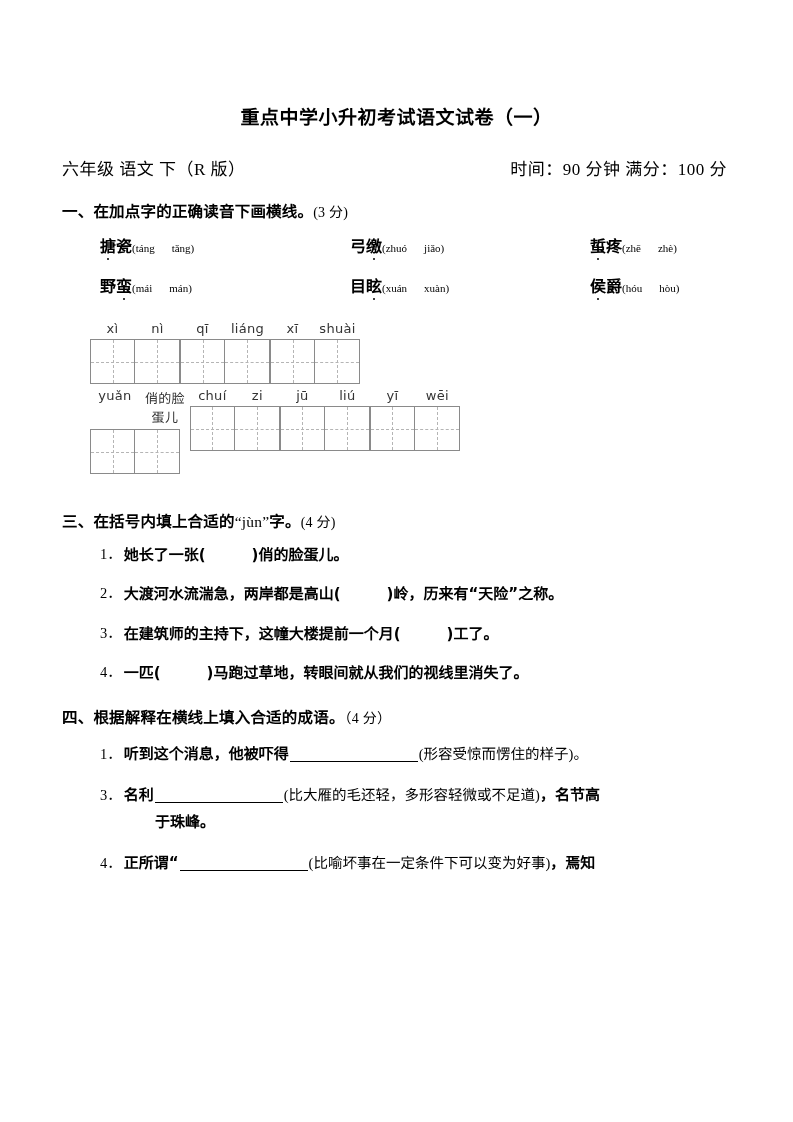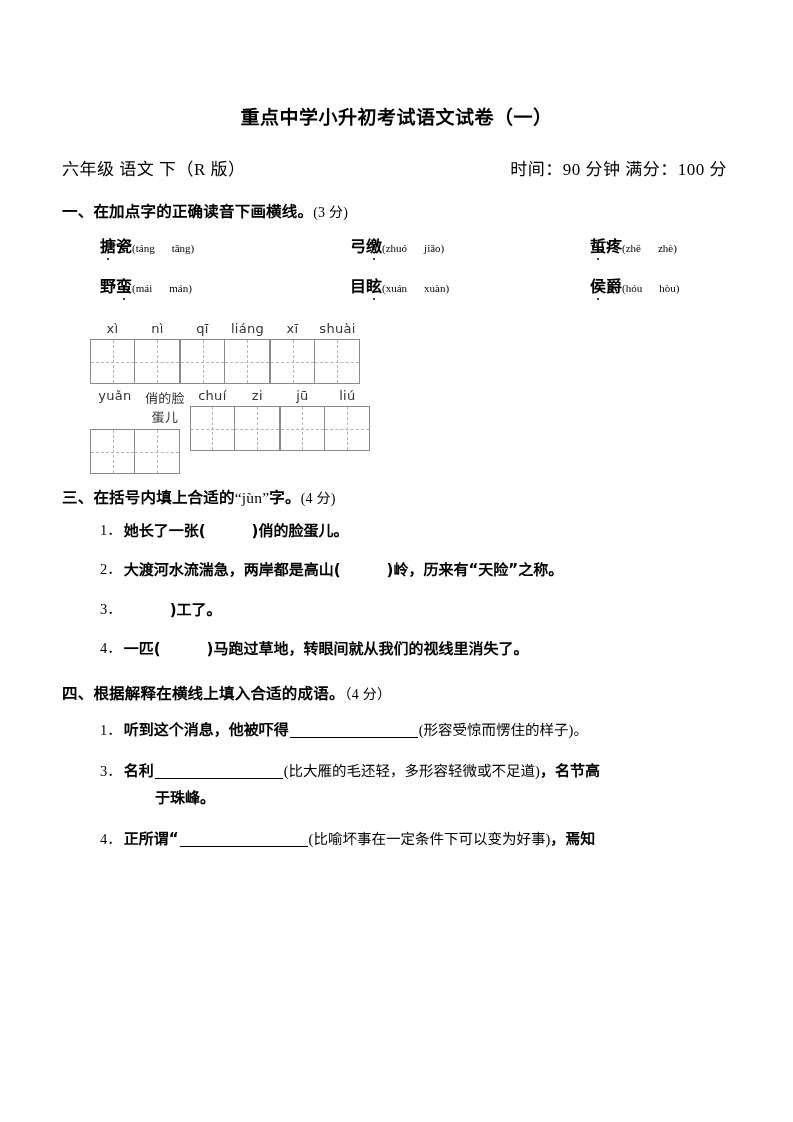--- a/index.html
+++ b/index.html
@@ -156,21 +156,21 @@
     
     content: "";
     position: absolute;
     top: 50%;
     left: 0;
     right: 0;
     border-top: 1px dashed #b5b5b5;
   }
 
   
-  #sec3 { margin-top: 11px; }
+  #sec3 { margin-top: 35px; }
   .q-list { margin-top: 14px; }
   .q-item {
     display: flex;
     padding-left: 38px;
     margin-bottom: 19px;
     font-family: "DejaVu Sans", "Liberation Sans", sans-serif;
     font-weight: bold;
     font-size: 15px;
     line-height: 1.35;
     white-space: nowrap;
@@ -331,20 +331,30 @@
         <div class="tzg-group">
           <div class="tzg-py">
               <span>jū</span>
               <span>liú</span>
             </div>
           <div class="tzg-boxes">
               <span class="tzg-cell"></span>
               <span class="tzg-cell"></span>
             </div>
         </div>
+        <div class="tzg-group">
+          <div class="tzg-py">
+              <span>yī</span>
+              <span>wēi</span>
+            </div>
+          <div class="tzg-boxes">
+              <span class="tzg-cell"></span>
+              <span class="tzg-cell"></span>
+            </div>
+        </div>
       </div>
 
     </div>
   </section>
 
   <section id="sec3">
     <div class="sec-head"><span>三、在括号内填上合适的</span><span class="py">“jùn”</span><span>字。</span><span class="pts">(4 分)</span></div>
 
     <div class="q-list">
       <div class="q-item">
@@ -354,20 +364,21 @@
           <span>)俏的脸蛋儿。</span>
       </div>
       <div class="q-item">
         <span class="q-num">2．</span>
         <span>大渡河水流湍急，两岸都是高山(</span>
           <span class="paren-gap"><span class="gap"></span></span>
           <span>)岭，历来有“天险”之称。</span>
       </div>
       <div class="q-item">
         <span class="q-num">3．</span>
+        <span>在建筑师的主持下，这幢大楼提前一个月(</span>
           <span class="paren-gap"><span class="gap"></span></span>
           <span>)工了。</span>
       </div>
       <div class="q-item">
         <span class="q-num">4．</span>
         <span>一匹(</span>
           <span class="paren-gap"><span class="gap"></span></span>
           <span>)马跑过草地，转眼间就从我们的视线里消失了。</span>
       </div>
     </div>

